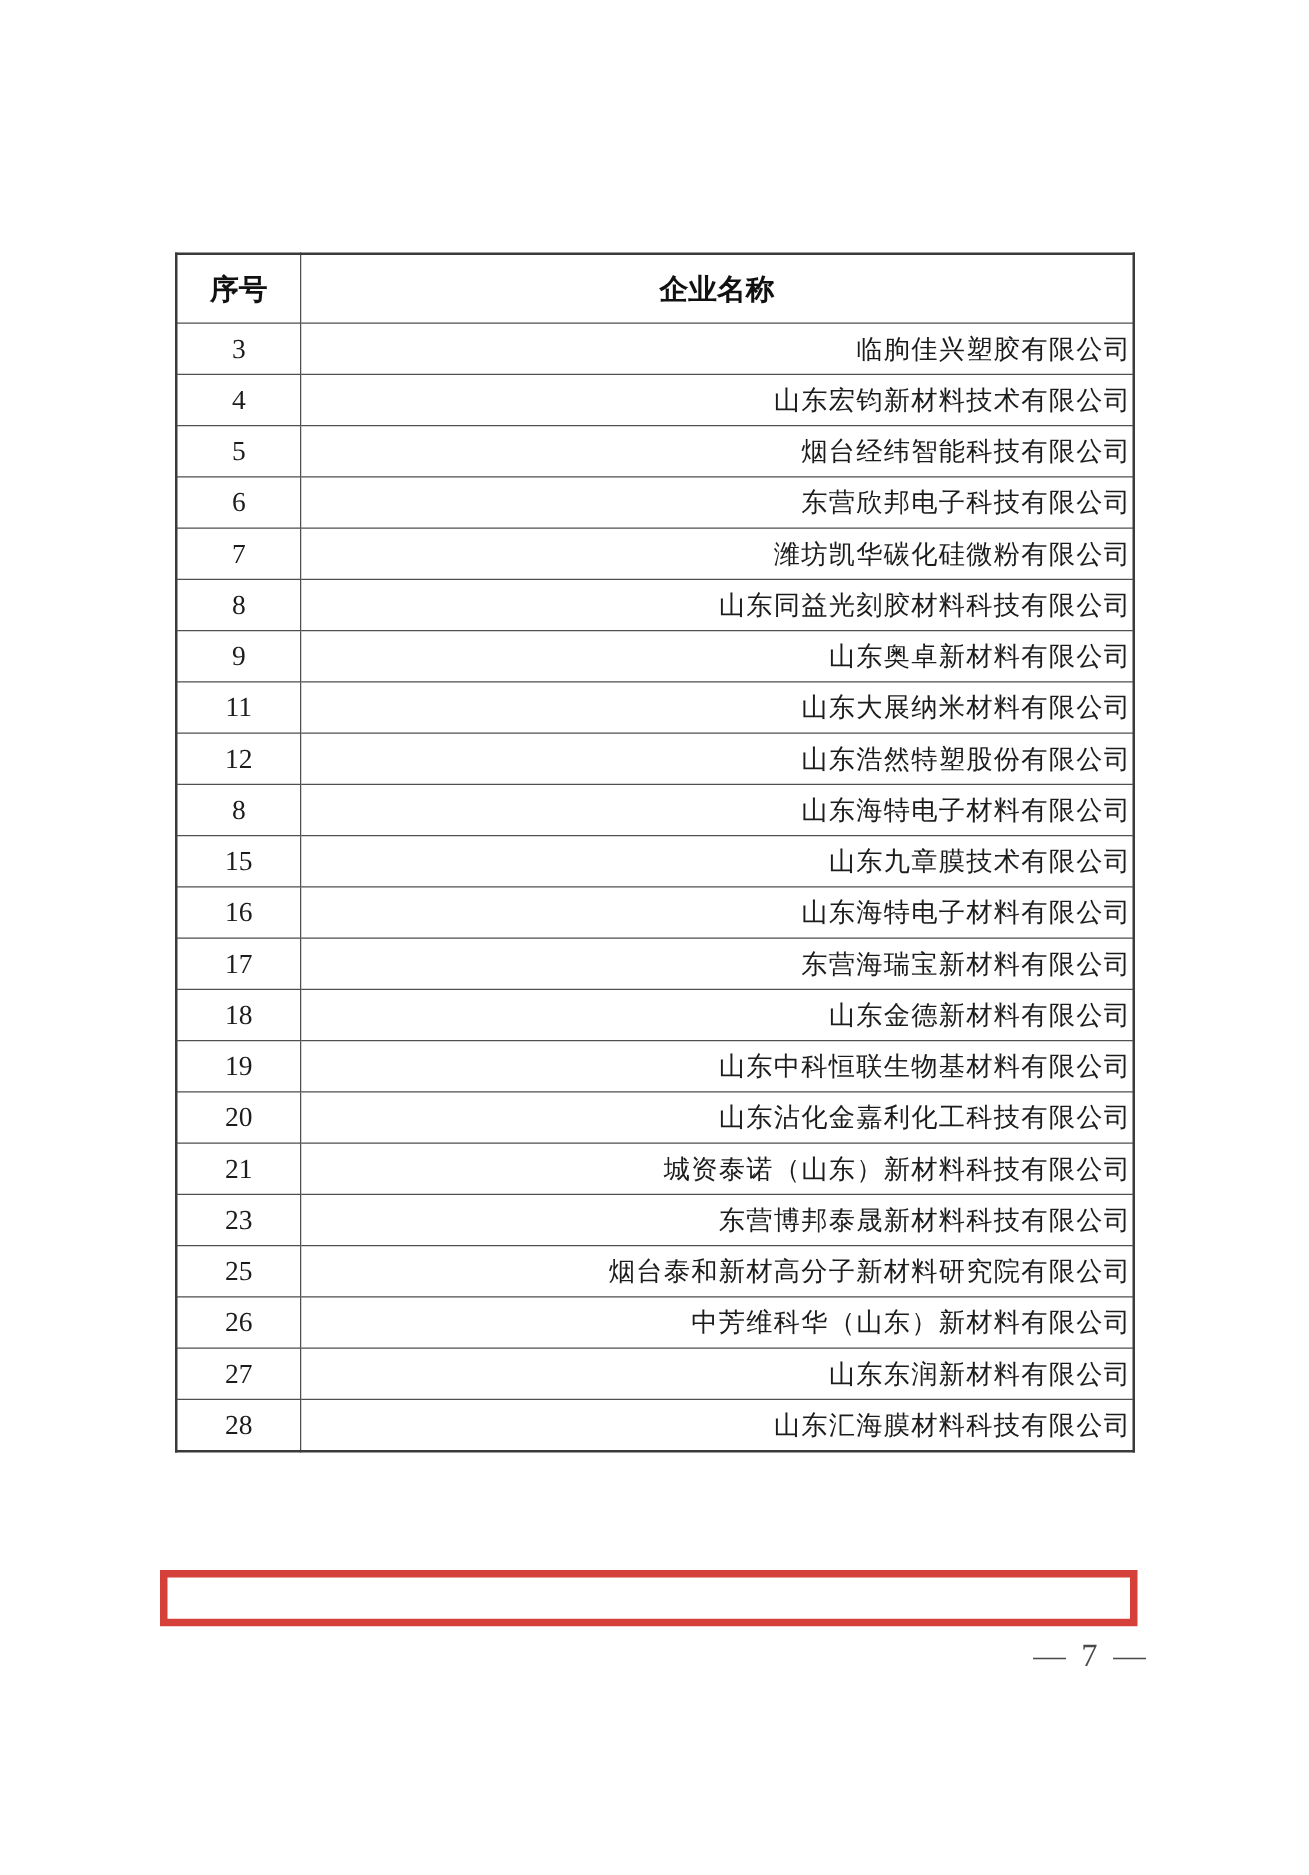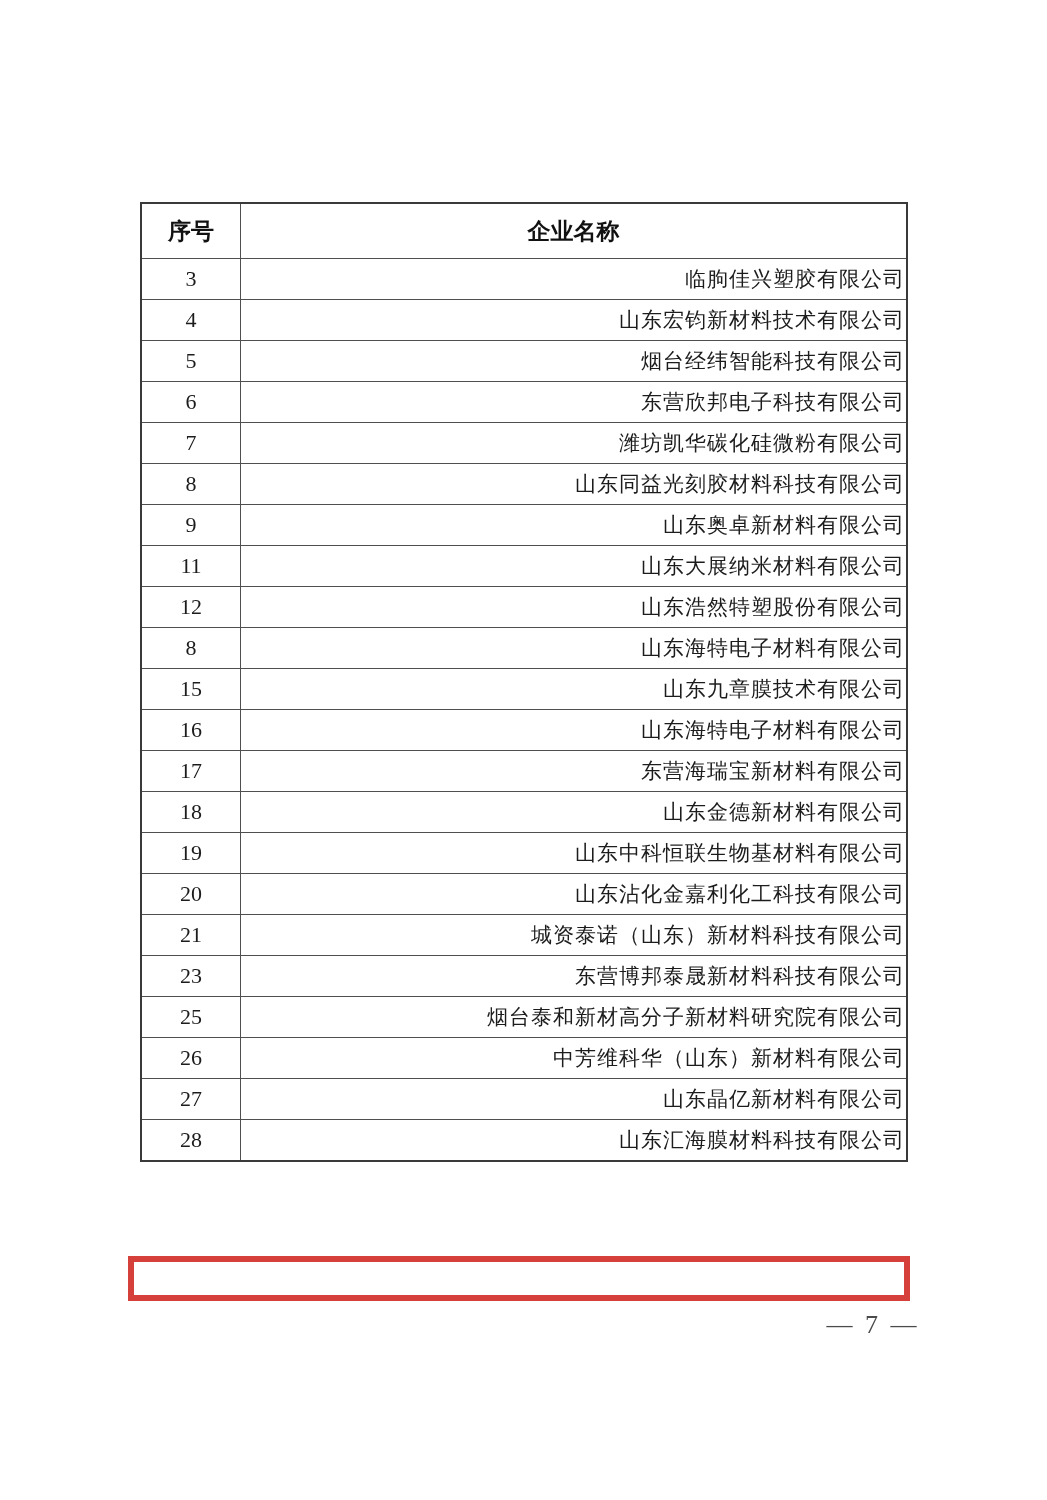--- a/index.html
+++ b/index.html
@@ -170,21 +170,21 @@
         <tr>
           <td class="col-no">25</td>
           <td class="col-name">烟台泰和新材高分子新材料研究院有限公司</td>
         </tr>
         <tr>
           <td class="col-no">26</td>
           <td class="col-name">中芳维科华（山东）新材料有限公司</td>
         </tr>
         <tr>
           <td class="col-no">27</td>
-          <td class="col-name">山东晶亿新材料有限公司</td>
+          <td class="col-name">山东东润新材料有限公司</td>
         </tr>
         <tr>
           <td class="col-no">28</td>
           <td class="col-name">山东汇海膜材料科技有限公司</td>
         </tr>
       </tbody>
   </table>
 
   <div class="highlight-box" style="border-color: rgb(214, 64, 58);"></div>
 

